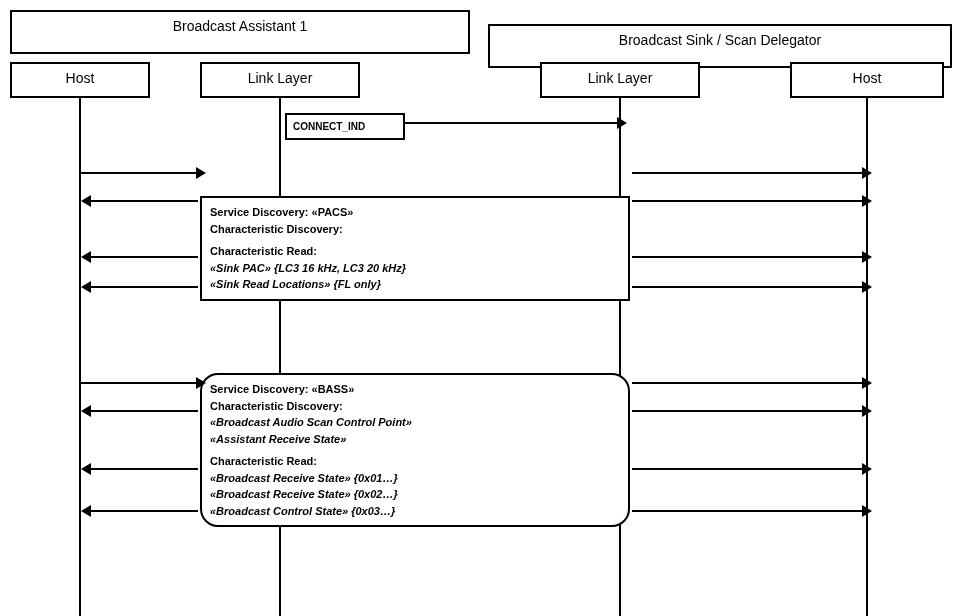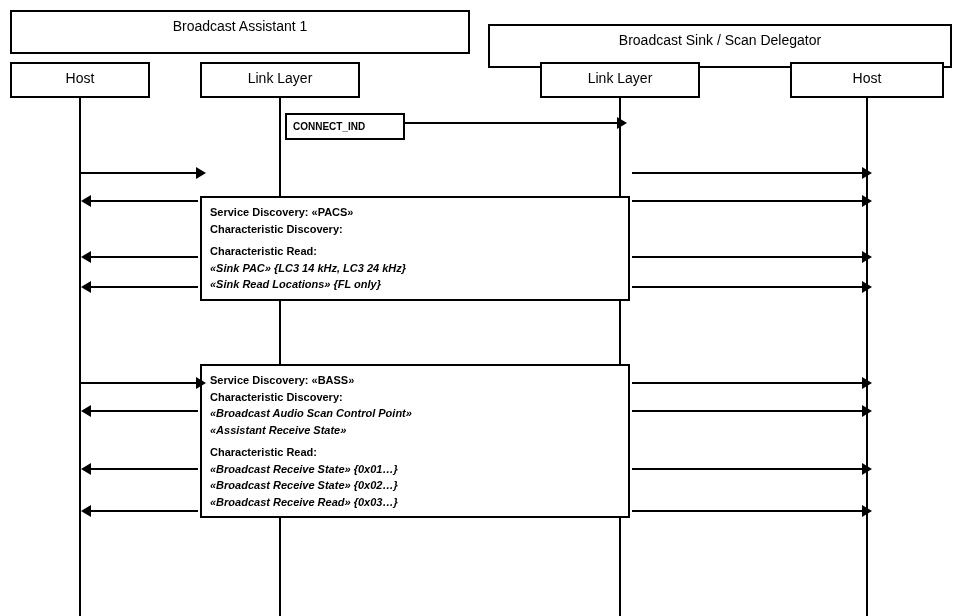--- a/index.html
+++ b/index.html
@@ -128,21 +128,21 @@
     <div>
       <span class="bold">Service Discovery: «PACS»</span>
     </div>
     <div>
       <span class="bold">Characteristic Discovery:</span>
     </div>
     <div style="margin-top:6px;">
       <span class="bold">Characteristic Read:</span>
     </div>
     <div>
-      <span class="bold italic">«Sink PAC» {LC3 14 kHz, LC3 24 kHz}</span>
+      <span class="bold italic">«Sink PAC» {LC3 16 kHz, LC3 20 kHz}</span>
     </div>
     <div>
       <span class="bold italic">«Sink Read Locations» {FL only}</span>
     </div>
   </div>
 
   <div class="hline arrow-right" style="left:81px; top:172px; width:117px;"></div>
 
   <div class="hline arrow-right" style="left:632px; top:172px; width:232px;"></div>
 
@@ -151,21 +151,21 @@
   <div class="hline arrow-right" style="left:632px; top:200px; width:232px;"></div>
 
   <div class="hline arrow-left" style="left:89px; top:256px; width:109px;"></div>
 
   <div class="hline arrow-right" style="left:632px; top:256px; width:232px;"></div>
 
   <div class="hline arrow-left" style="left:89px; top:286px; width:109px;"></div>
 
   <div class="hline arrow-right" style="left:632px; top:286px; width:232px;"></div>
 
-  <div class="info-box" style="left:200px; top:364px; width:430px;">
+  <div class="info-box" style="left:200px; top:373px; width:430px;border-radius:18px;">
     <div>
       <span class="bold">Service Discovery: «BASS»</span>
     </div>
     <div>
       <span class="bold">Characteristic Discovery:</span>
     </div>
     <div>
       <span class="bold italic">«Broadcast Audio Scan Control Point»</span>
     </div>
     <div>
@@ -174,21 +174,21 @@
     <div style="margin-top:6px;">
       <span class="bold">Characteristic Read:</span>
     </div>
     <div>
       <span class="bold italic">«Broadcast Receive State» {0x01…}</span>
     </div>
     <div>
       <span class="bold italic">«Broadcast Receive State» {0x02…}</span>
     </div>
     <div>
-      <span class="bold italic">«Broadcast Receive Read» {0x03…}</span>
+      <span class="bold italic">«Broadcast Control State» {0x03…}</span>
     </div>
   </div>
 
   <div class="hline arrow-right" style="left:81px; top:382px; width:117px;"></div>
 
   <div class="hline arrow-right" style="left:632px; top:382px; width:232px;"></div>
 
   <div class="hline arrow-left" style="left:89px; top:410px; width:109px;"></div>
 
   <div class="hline arrow-right" style="left:632px; top:410px; width:232px;"></div>

